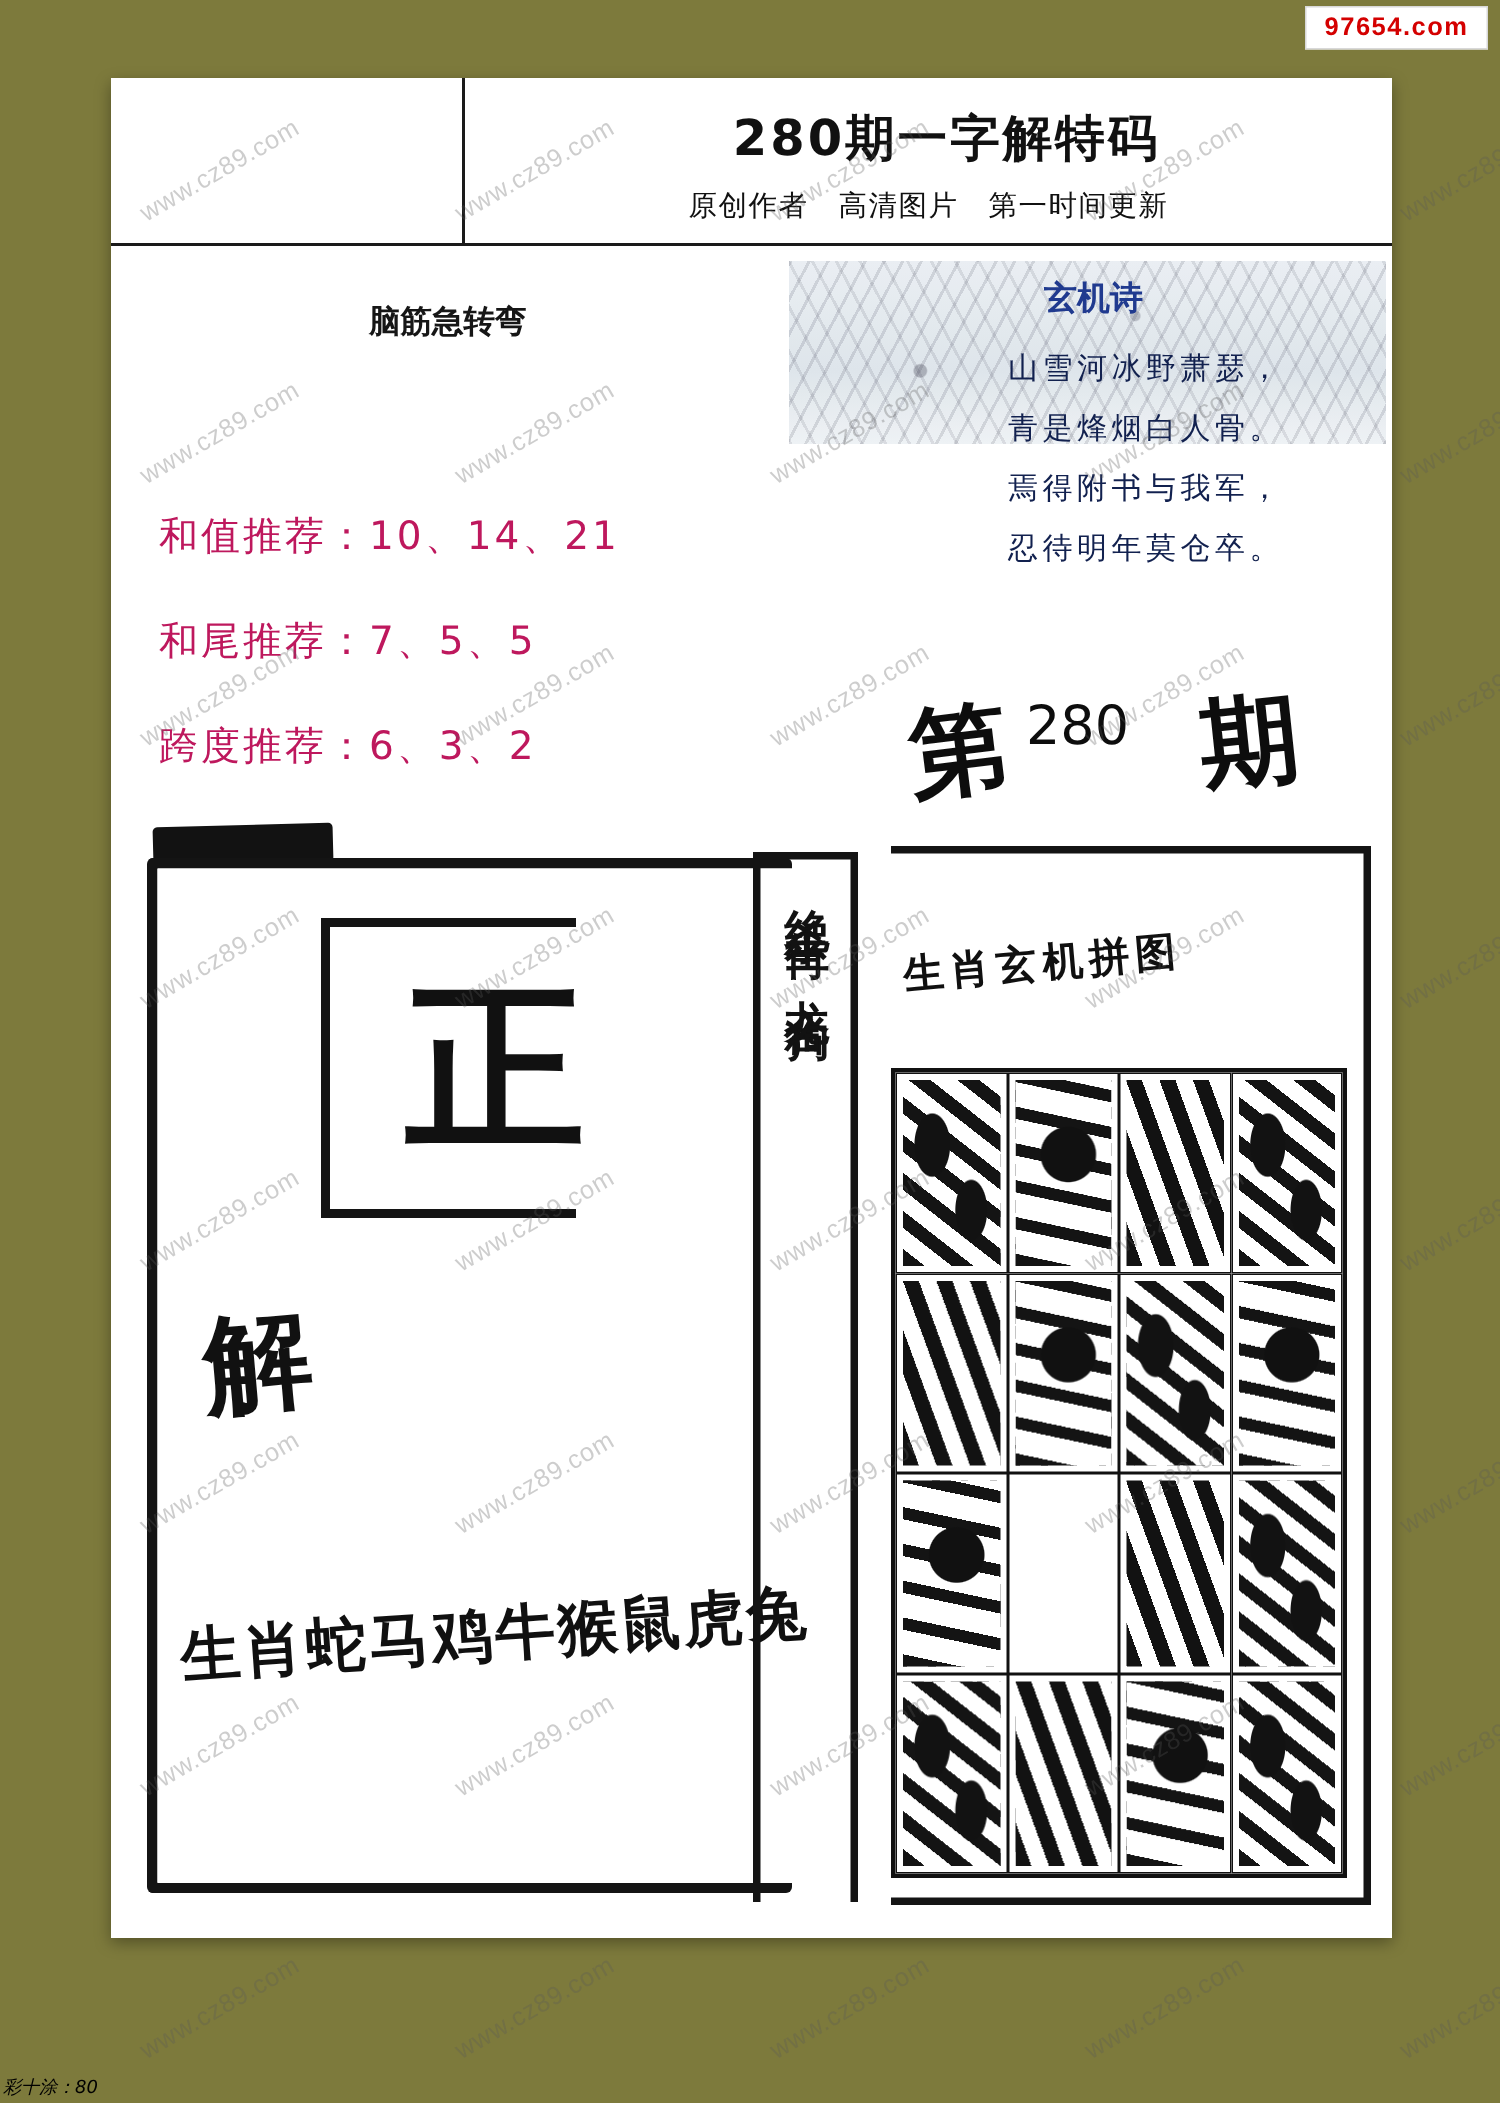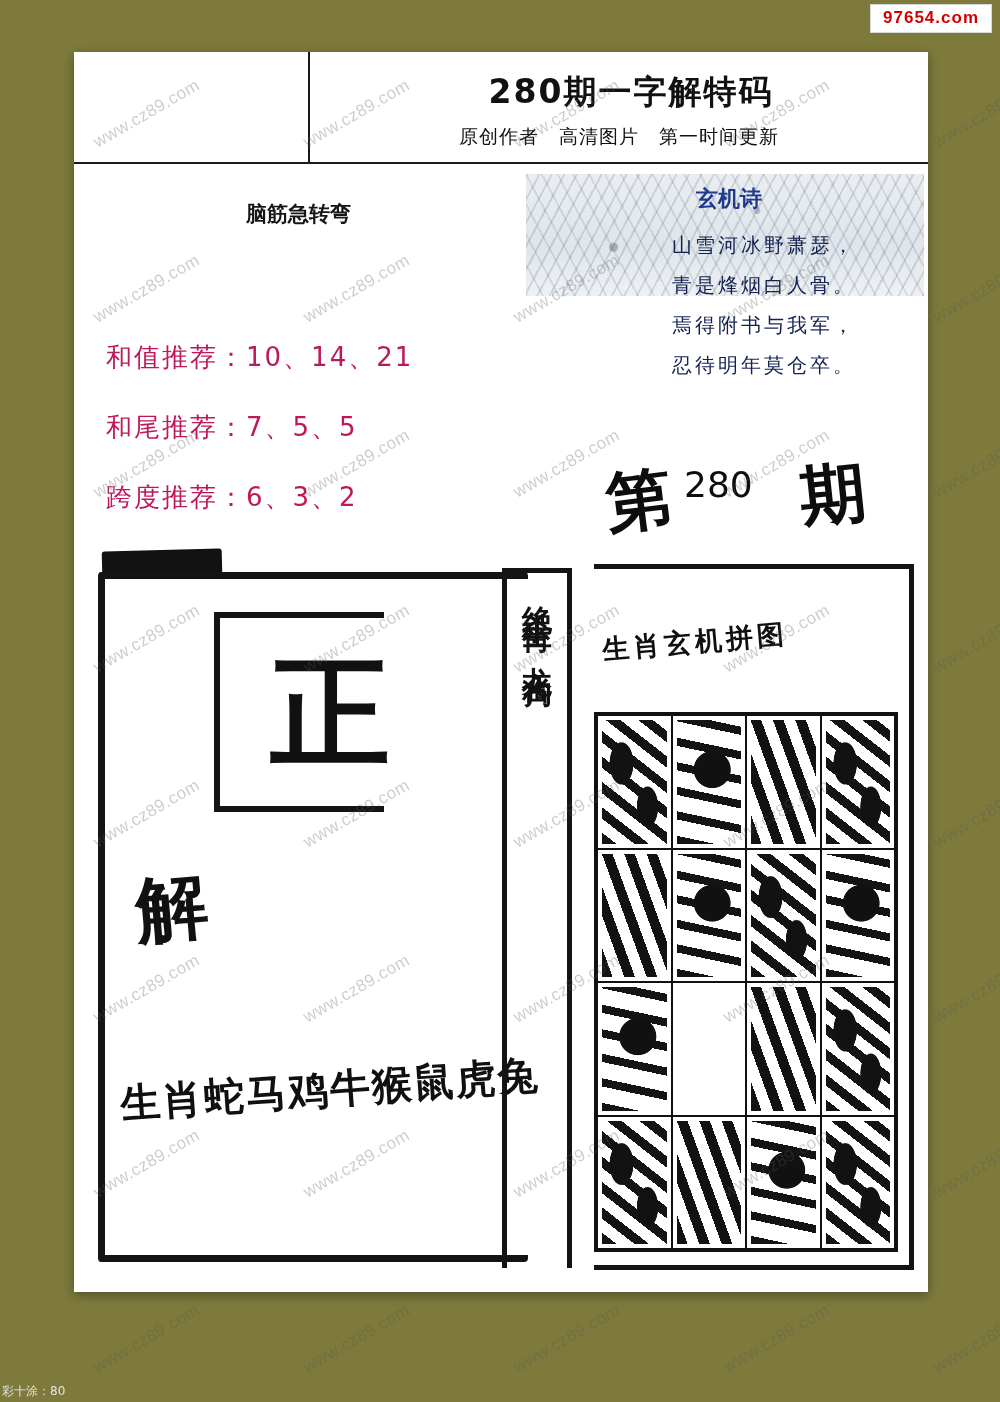--- a/index.html
+++ b/index.html
@@ -370,23 +370,24 @@
       radial-gradient(ellipse at 25% 70%, #111 0 20%, transparent 21%);
   }
   .cell.blank .blob { background: #ffffff; }
 
   
   .bottom-note {
     position: absolute;
     left: 2px;
     bottom: 2px;
     font-size: 12px;
-    color: #e5e5e5;
+    color: #000000;
     z-index: 55;
     font-family: "DejaVu Sans", sans-serif;
+    font-style: italic;
   }
 </style>
 </head>
 <body>
 
 <div class="badge">97654.com</div>
 
 <div class="page">
 
   <div class="header">

